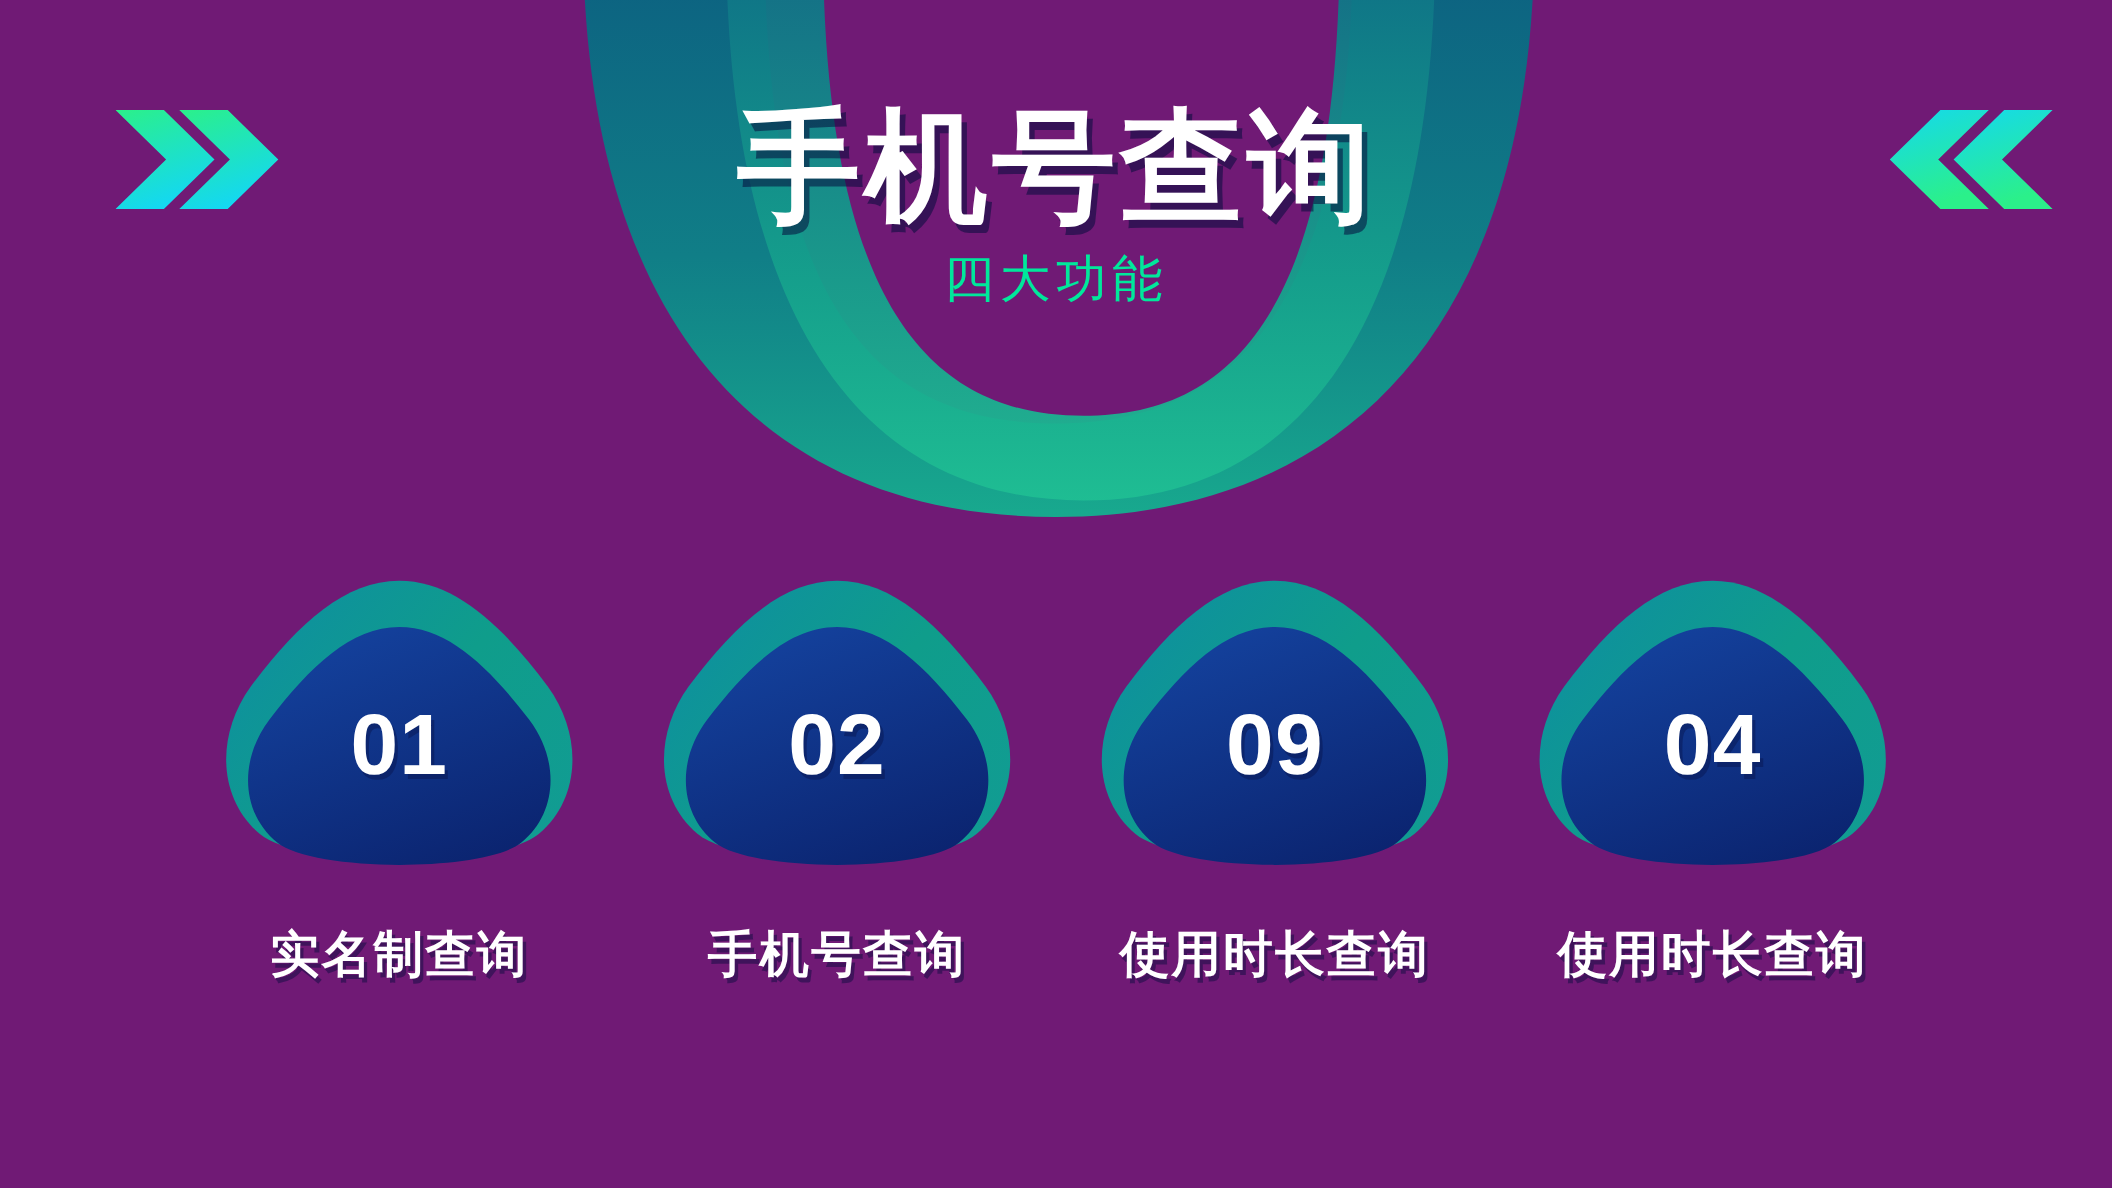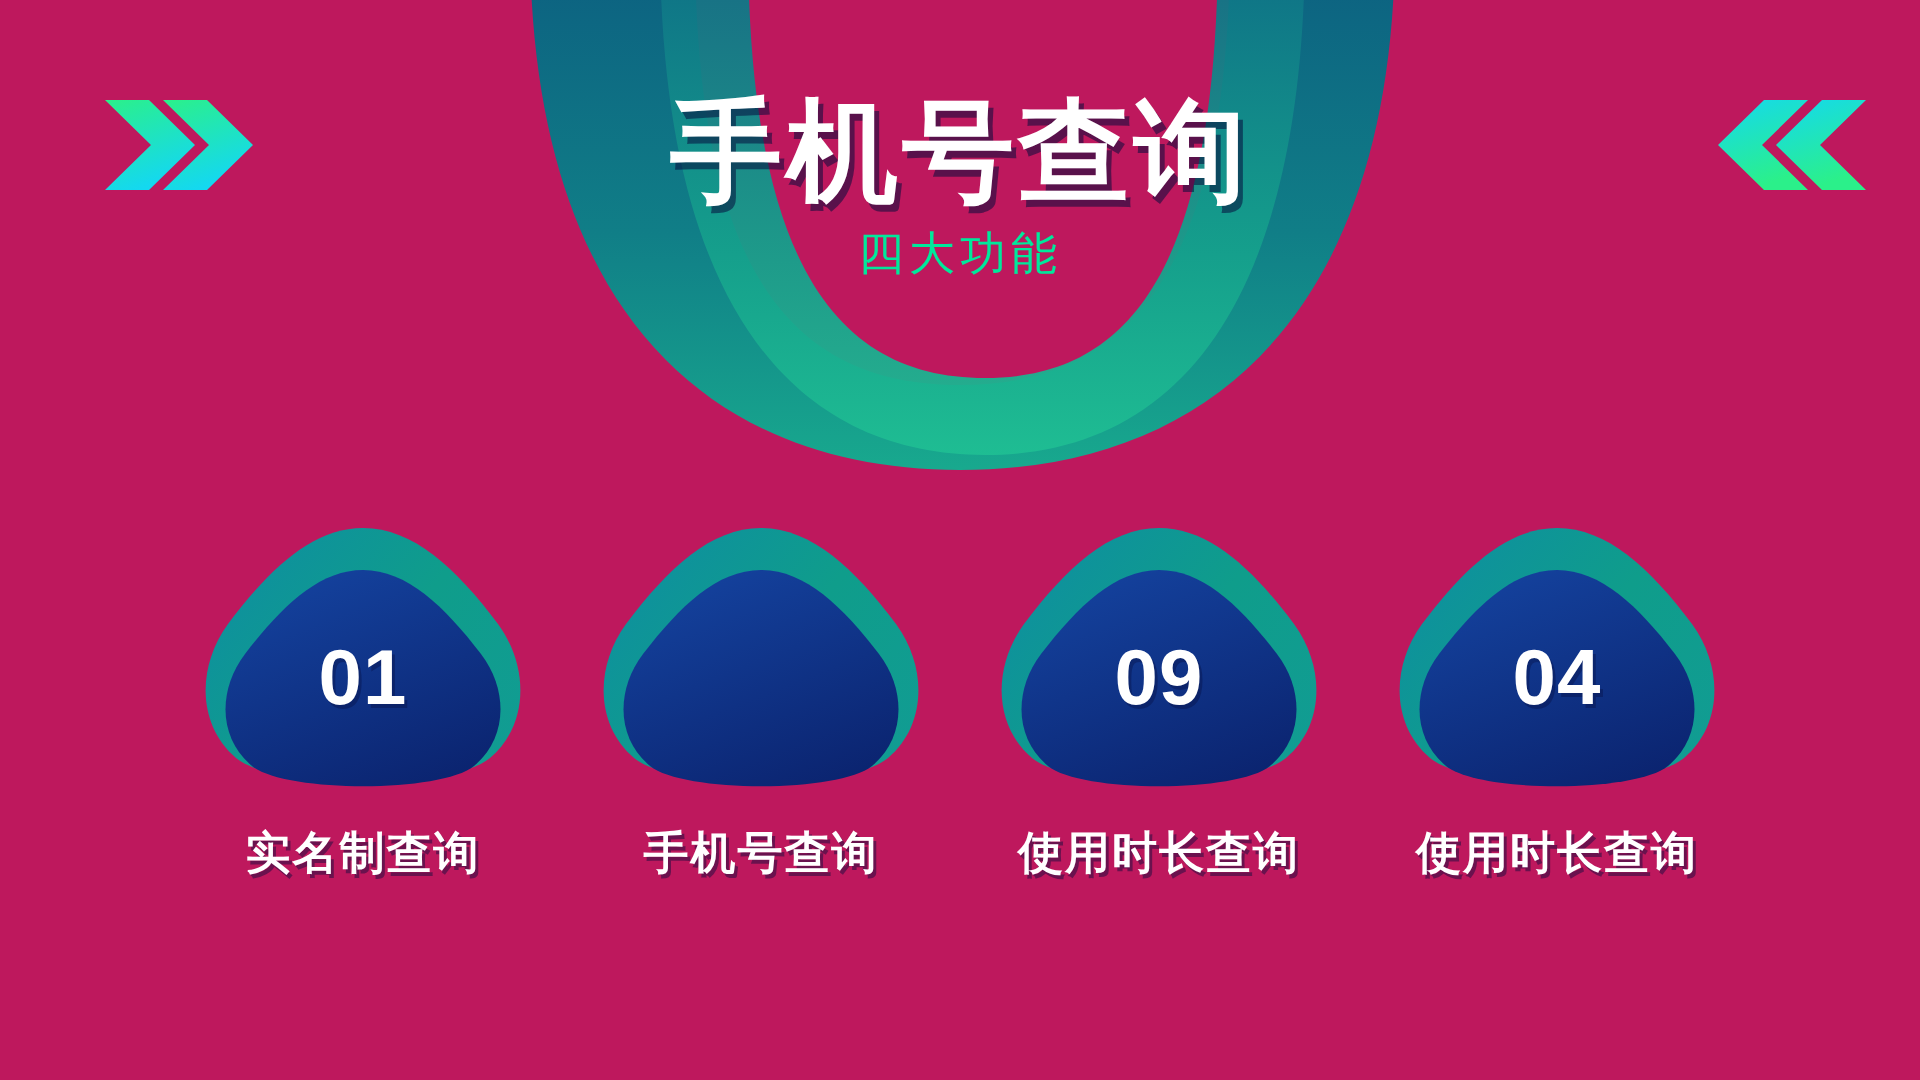--- a/index.html
+++ b/index.html
@@ -80,33 +80,33 @@
     left:0; right:0;
     top:112px;
     text-align:center;
     font-size:78px;
     font-weight:bold;
     color:#FFFFFF;
     letter-spacing:1px;
     text-shadow:3px 4px 0 rgba(5,12,60,0.35);
   }
   .feature-label {
-    margin-top:33px;
+    margin-top:48px;
     font-size:45px;
     font-weight:bold;
     color:#FFFFFF;
     letter-spacing:2px;
     white-space:nowrap;
     text-shadow:3px 4px 0 rgba(5,12,60,0.45);
   }
 </style>
 </head>
 <body>
 
-<div id="stage" style="background: #be185d;">
+<div id="stage" style="background: #701a75;">
 
   <svg class="hero-banner" viewBox="0 0 1920 520" preserveAspectRatio="none">
     <defs>
       <linearGradient id="gOuter" x1="0" y1="0" x2="0" y2="1">
         <stop offset="0%" stop-color="#0C5E80"></stop>
         <stop offset="55%" stop-color="#107E87"></stop>
         <stop offset="100%" stop-color="#18A98E"></stop>
       </linearGradient>
       <linearGradient id="gInner" x1="0" y1="0" x2="0" y2="1">
         <stop offset="0%" stop-color="#0E6E86"></stop>
@@ -209,20 +209,21 @@
                    C 332 148, 330 206, 292 238
                    C 254 270, 76 270, 38 238
                    C 0 206, -2 148, 30 104
                    C 72 48, 115 8, 165 8 Z" fill="url(#bArc2)"></path>
           <path d="M165 50 C 209 50, 246 86, 283 134
                    C 311 171, 309 219, 276 246
                    C 243 273, 87 273, 54 246
                    C 21 219, 19 171, 47 134
                    C 84 86, 121 50, 165 50 Z" fill="url(#bFill2)"></path>
         </svg>
+        <div class="badge-num">02</div>
       </div>
       <div class="feature-label">手机号查询</div>
     </div>
 
     <div class="feature">
       <div class="badge">
         <svg viewBox="0 0 330 270">
           <defs>
             <linearGradient id="bFill3" x1="0.25" y1="0" x2="0.75" y2="1">
               <stop offset="0%" stop-color="#14429E"></stop>

